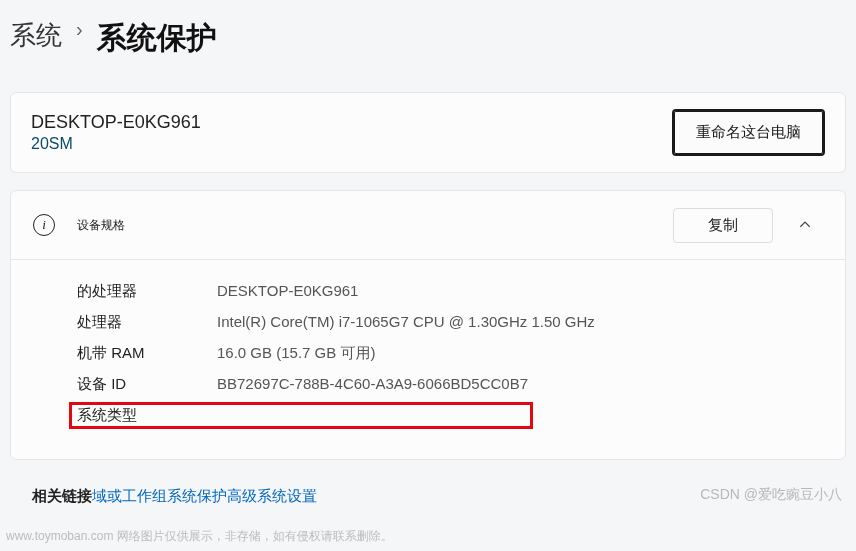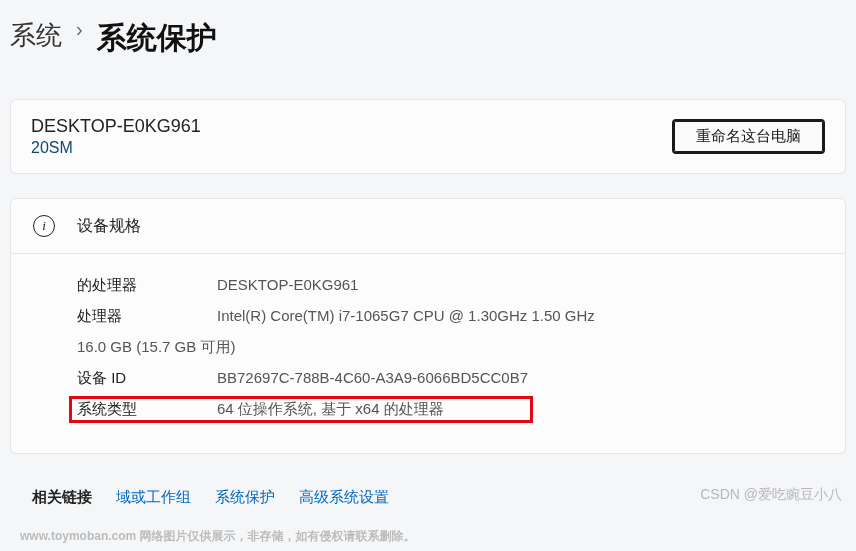--- a/index.html
+++ b/index.html
@@ -27,39 +27,39 @@
     }
     .breadcrumb .current {
       font-size: 30px;
       font-weight: 600;
       color: #111;
     }
     .card {
       background: #fcfcfd;
       border: 1px solid #e6e6e8;
       border-radius: 6px;
-      margin: 24px 10px;
+      margin: 17px 10px;
       padding: 16px 20px;
     }
     .device-header {
       display: flex;
       justify-content: space-between;
       align-items: center;
     }
     .device-name {
       font-size: 18px;
       color: #222;
     }
     .device-sub {
       font-size: 16px;
       color: #0c4a6e;
       margin-top: 2px;
     }
     .rename-btn {
-      padding: 6px 22px;
+      padding: 12px 22px;
       background: #fbfbfc;
       border: 2px solid #1a1a1a;
       border-radius: 4px;
       font-size: 15px;
       color: #1a1a1a;
       cursor: pointer;
       box-shadow: 0 0 0 1px #1a1a1a inset;
     }
     .spec-card { padding: 0; }
     .spec-header {
@@ -69,21 +69,21 @@
       padding: 16px 22px;
     }
     .spec-left { display: flex; align-items: center; gap: 22px; }
     .info-icon {
       width: 22px; height: 22px;
       border: 1.5px solid #222;
       border-radius: 50%;
       display: flex; align-items: center; justify-content: center;
       font-size: 13px; font-family: serif; font-style: italic;
     }
-    .spec-title { font-size: 16px; color: #222; }
+    .spec-title { font-size: 12px; color: #222; }
     .spec-right { display: flex; align-items: center; gap: 14px; }
     .copy-btn {
       padding: 7px 34px;
       background: #fcfcfd;
       border: 1px solid #ddd;
       border-radius: 4px;
       font-size: 15px;
       color: #222;
       cursor: pointer;
     }
@@ -107,36 +107,35 @@
       content: "";
       position: absolute;
       left: -8px; right: 290px;
       top: 2px; bottom: 2px;
       border: 3px solid #e30613;
       pointer-events: none;
     }
     .links-row {
       display: flex;
       align-items: center;
-      gap: 24px;
       padding: 10px 22px 4px 22px;
       margin: 8px 10px 0;
       font-size: 15px;
     }
     .links-label { font-weight: 600; color: #222; }
     .link { color: #0067c0; cursor: pointer; }
     .watermark-br {
       position: absolute;
       right: 14px; bottom: 47px;
       font-size: 14px; color: #b8b8b8;
     }
     .watermark-bl {
       position: absolute;
-      left: 20px; bottom: 6px;
-      font-size: 12px; color: #bcbcbc; font-weight: bold;
+      left: 6px; bottom: 6px;
+      font-size: 12px; color: #bcbcbc;
     }
   </style>
 </head>
 <body>
 
 <div class="breadcrumb">
   <span class="crumb">系统</span>
   <span class="sep">›</span>
   <span class="current">系统保护</span>
 </div>
@@ -148,41 +147,49 @@
   </div>
   <button class="rename-btn">重命名这台电脑</button>
 </div>
 
 <div class="card spec-card">
   <div class="spec-header">
     <div class="spec-left">
       <span class="info-icon">i</span>
       <span class="spec-title">设备规格</span>
     </div>
+    <div class="spec-right">
+      <button class="copy-btn">复制</button>
+      <div class="chevron">
+        <svg viewBox="0 0 24 24">
+            <path d="M4 15l8-8 8 8" fill="none" stroke="#444" stroke-width="2"></path>
+          </svg>
+      </div>
+    </div>
   </div>
   <div class="divider"></div>
   <div class="spec-body">
     <div class="row">
       <div class="label">的处理器</div>
       <div class="value">DESKTOP-E0KG961</div>
     </div>
     <div class="row">
       <div class="label">处理器</div>
       <div class="value">Intel(R) Core(TM) i7-1065G7 CPU @ 1.30GHz   1.50 GHz</div>
     </div>
     <div class="row">
+      <div class="label">机带 RAM</div>
       <div class="value">16.0 GB (15.7 GB 可用)</div>
     </div>
     <div class="row">
       <div class="label">设备 ID</div>
       <div class="value">BB72697C-788B-4C60-A3A9-6066BD5CC0B7</div>
     </div>
     <div class="row hl">
       <div class="label">系统类型</div>
-      <div class="value">64 位操作系统, 基于 x64 的处理器</div>
     </div>
     <div class="row">
     </div>
   </div>
 </div>
 
 <div class="links-row">
   <span class="links-label">相关链接</span>
   <span class="link">域或工作组</span>
   <span class="link">系统保护</span>

